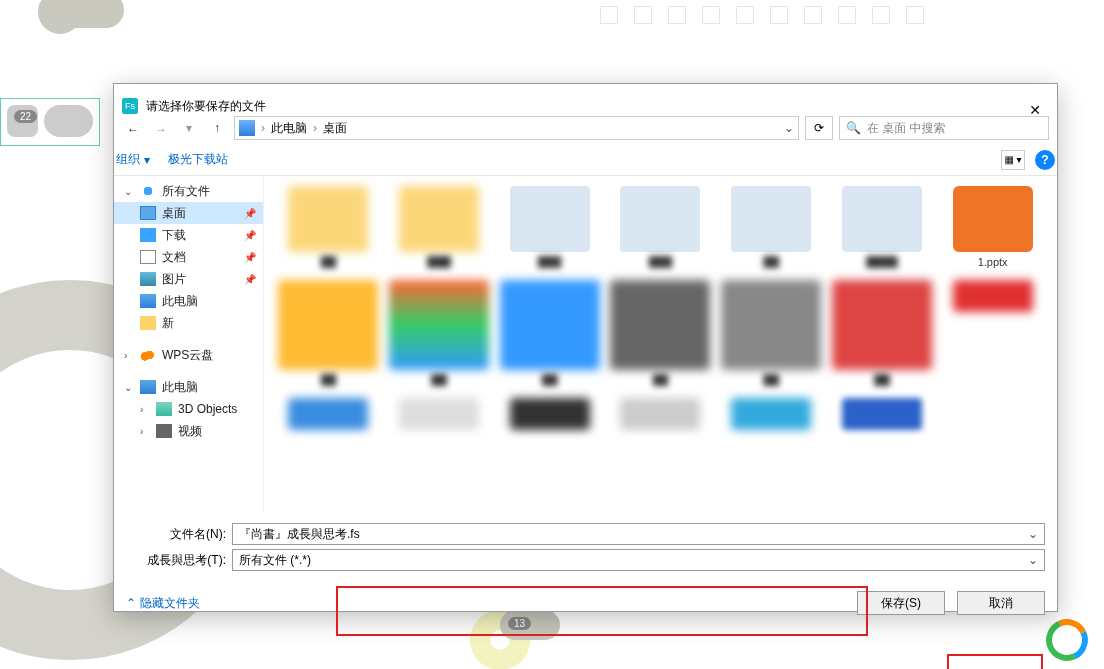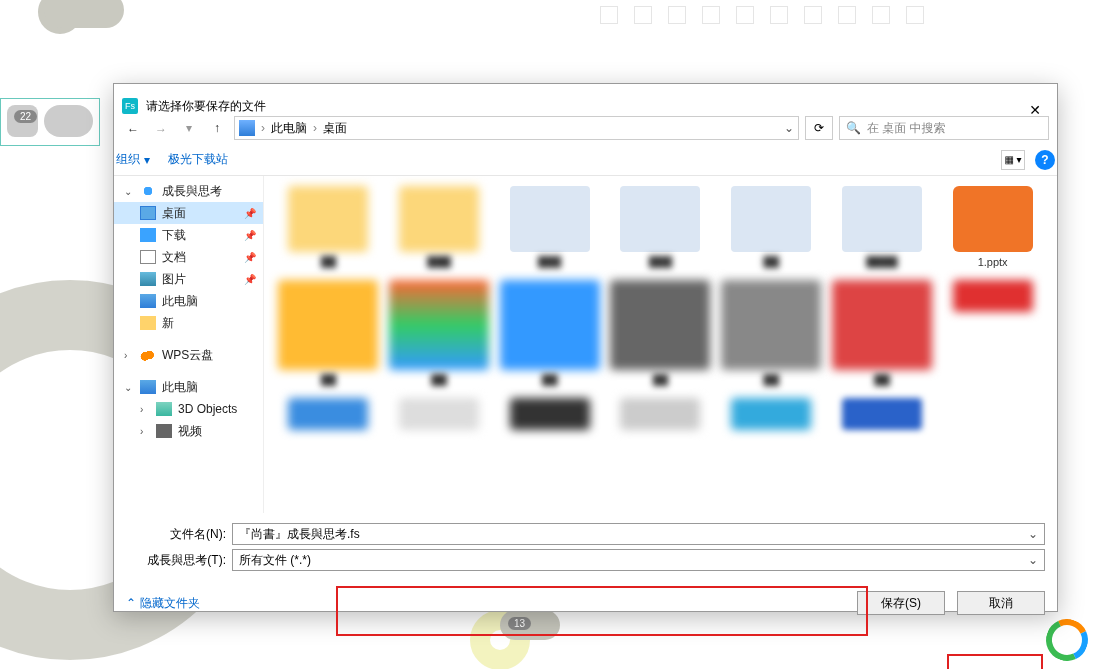--- a/index.html
+++ b/index.html
@@ -196,21 +196,21 @@
       <span class="viewbtn">▦ ▾</span>
       <span class="help">?</span>
     </div>
   </div>
 
   <div class="body">
     <div class="tree">
       <div class="node">
           <span class="exp">⌄</span>
           <span class="icn star"></span>
-          <span>成長與思考</span>
+          <span>所有文件</span>
         </div>
       <div class="node sub selected">
           <span class="icn screen"></span>
           <span>桌面</span>
           <span class="pin">📌</span>
         </div>
       <div class="node sub">
           <span class="icn dl"></span>
           <span>下载</span>
           <span class="pin">📌</span>

